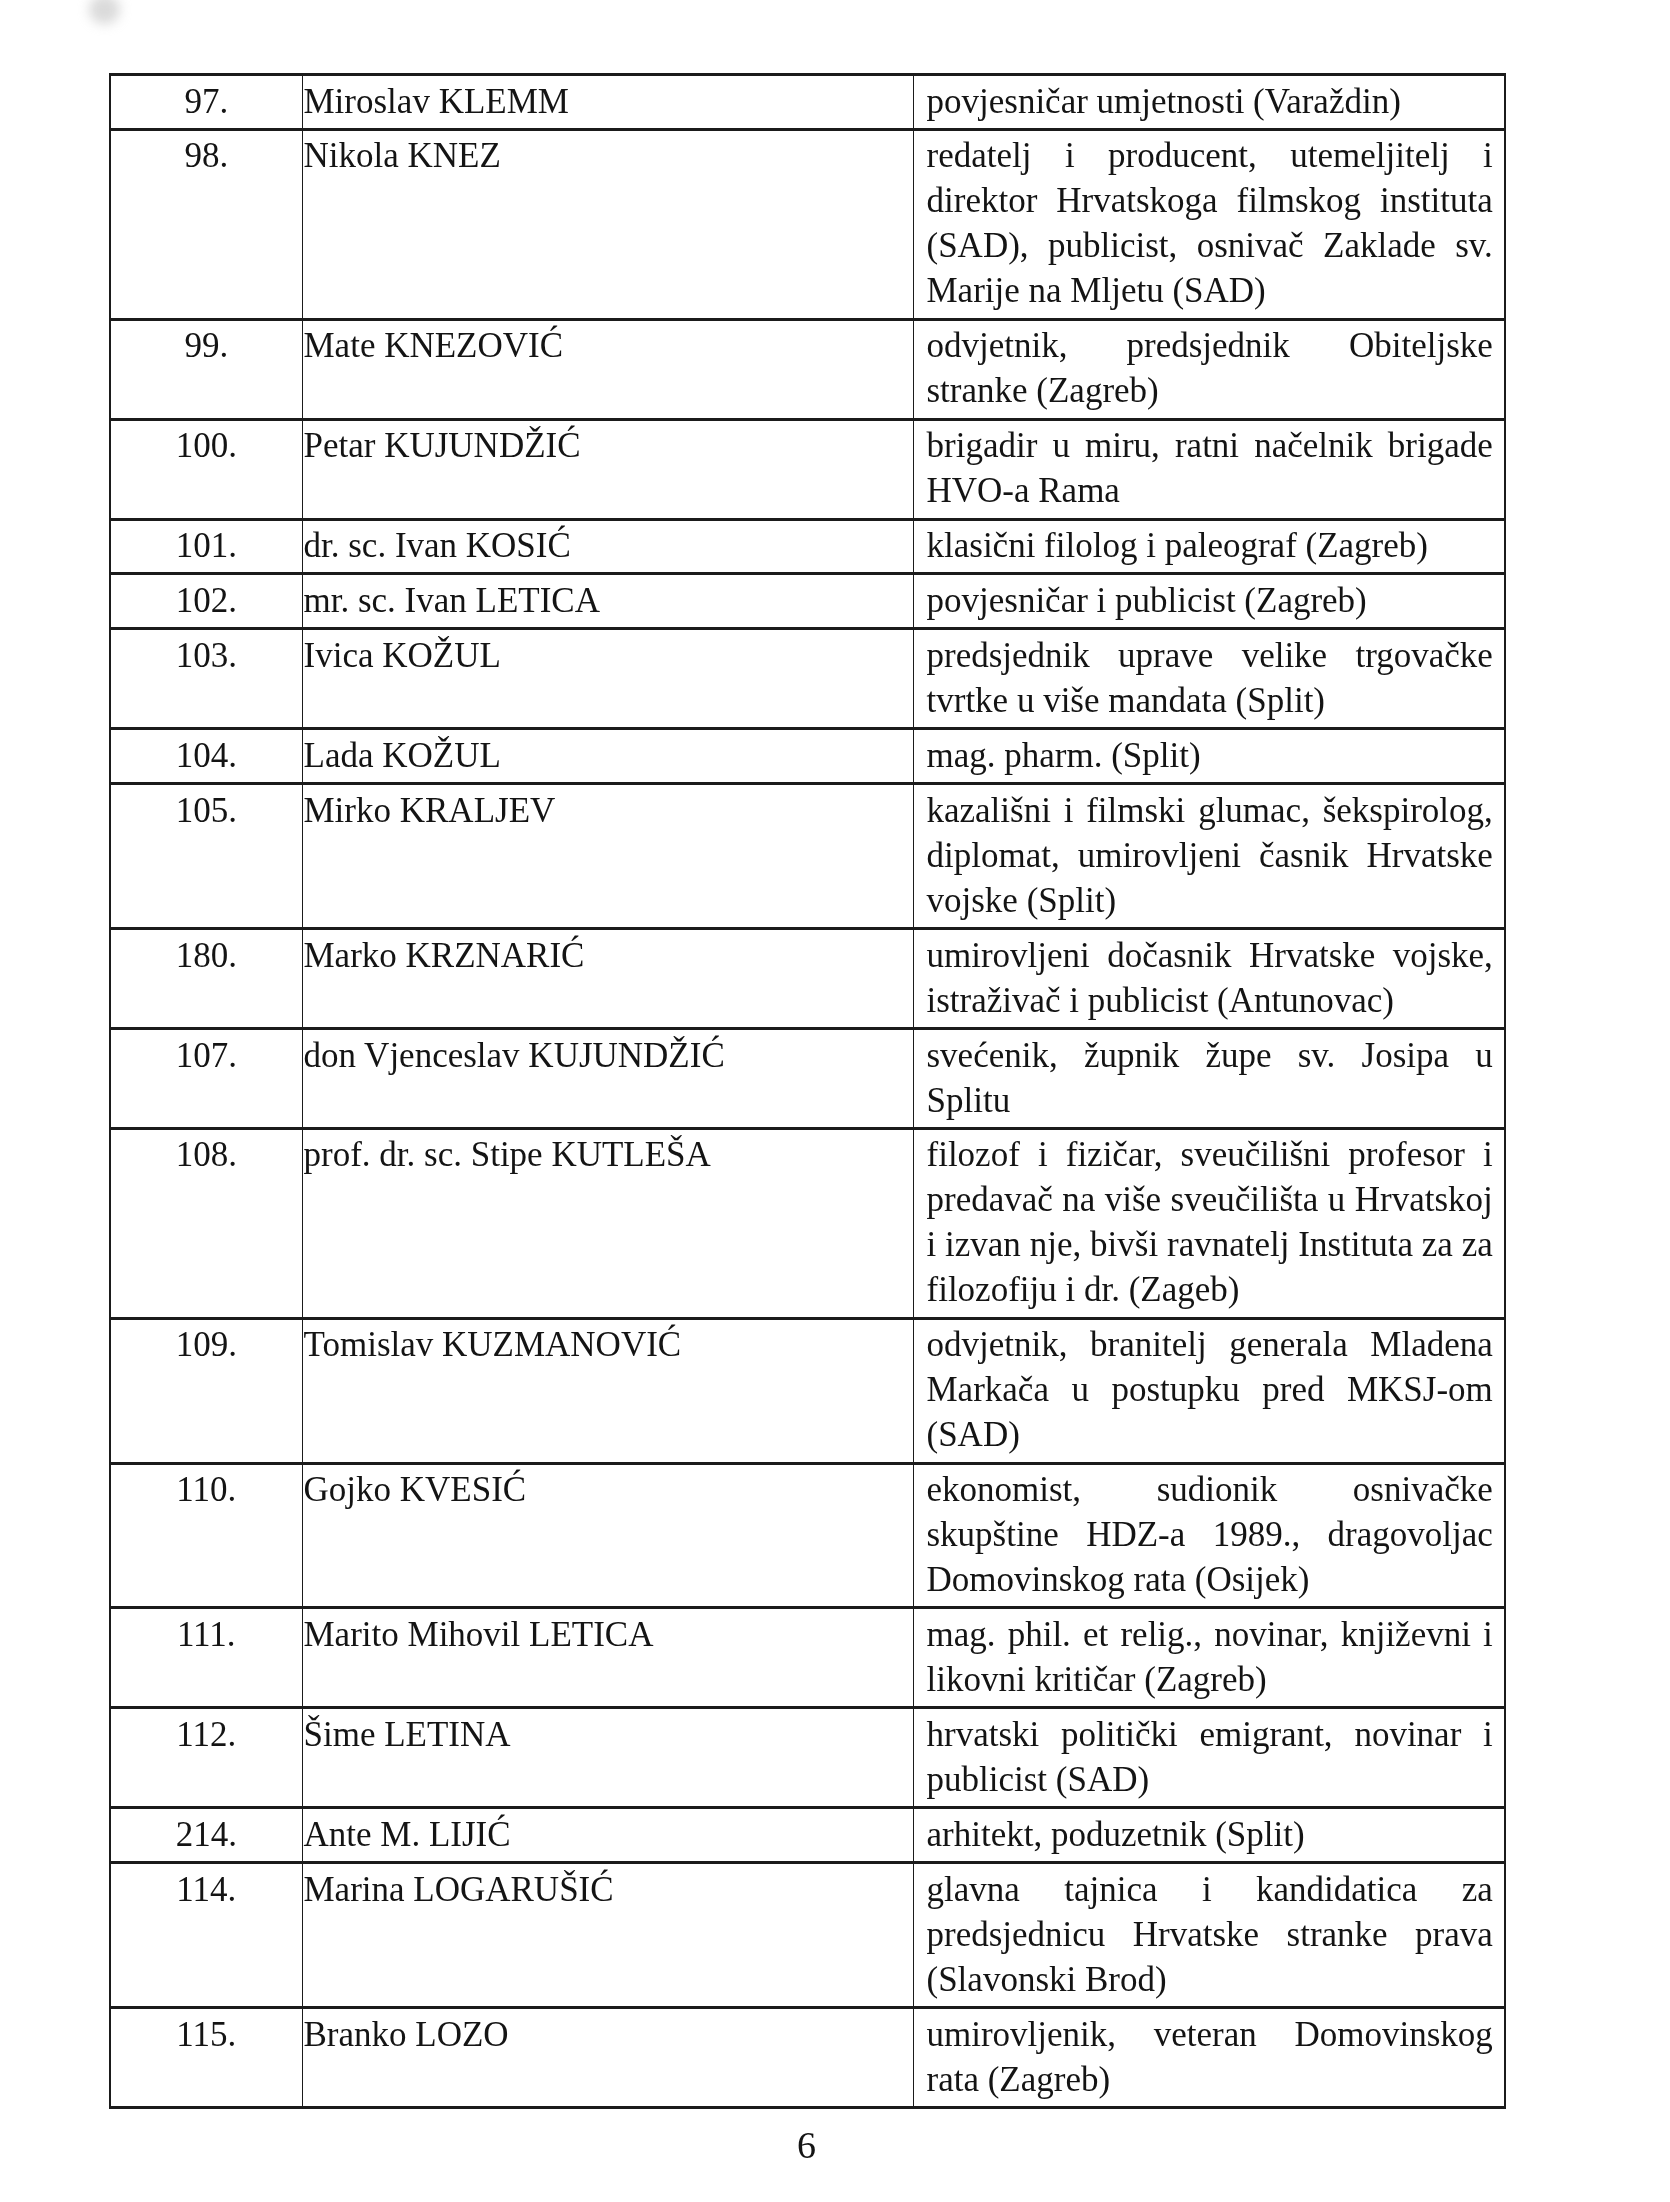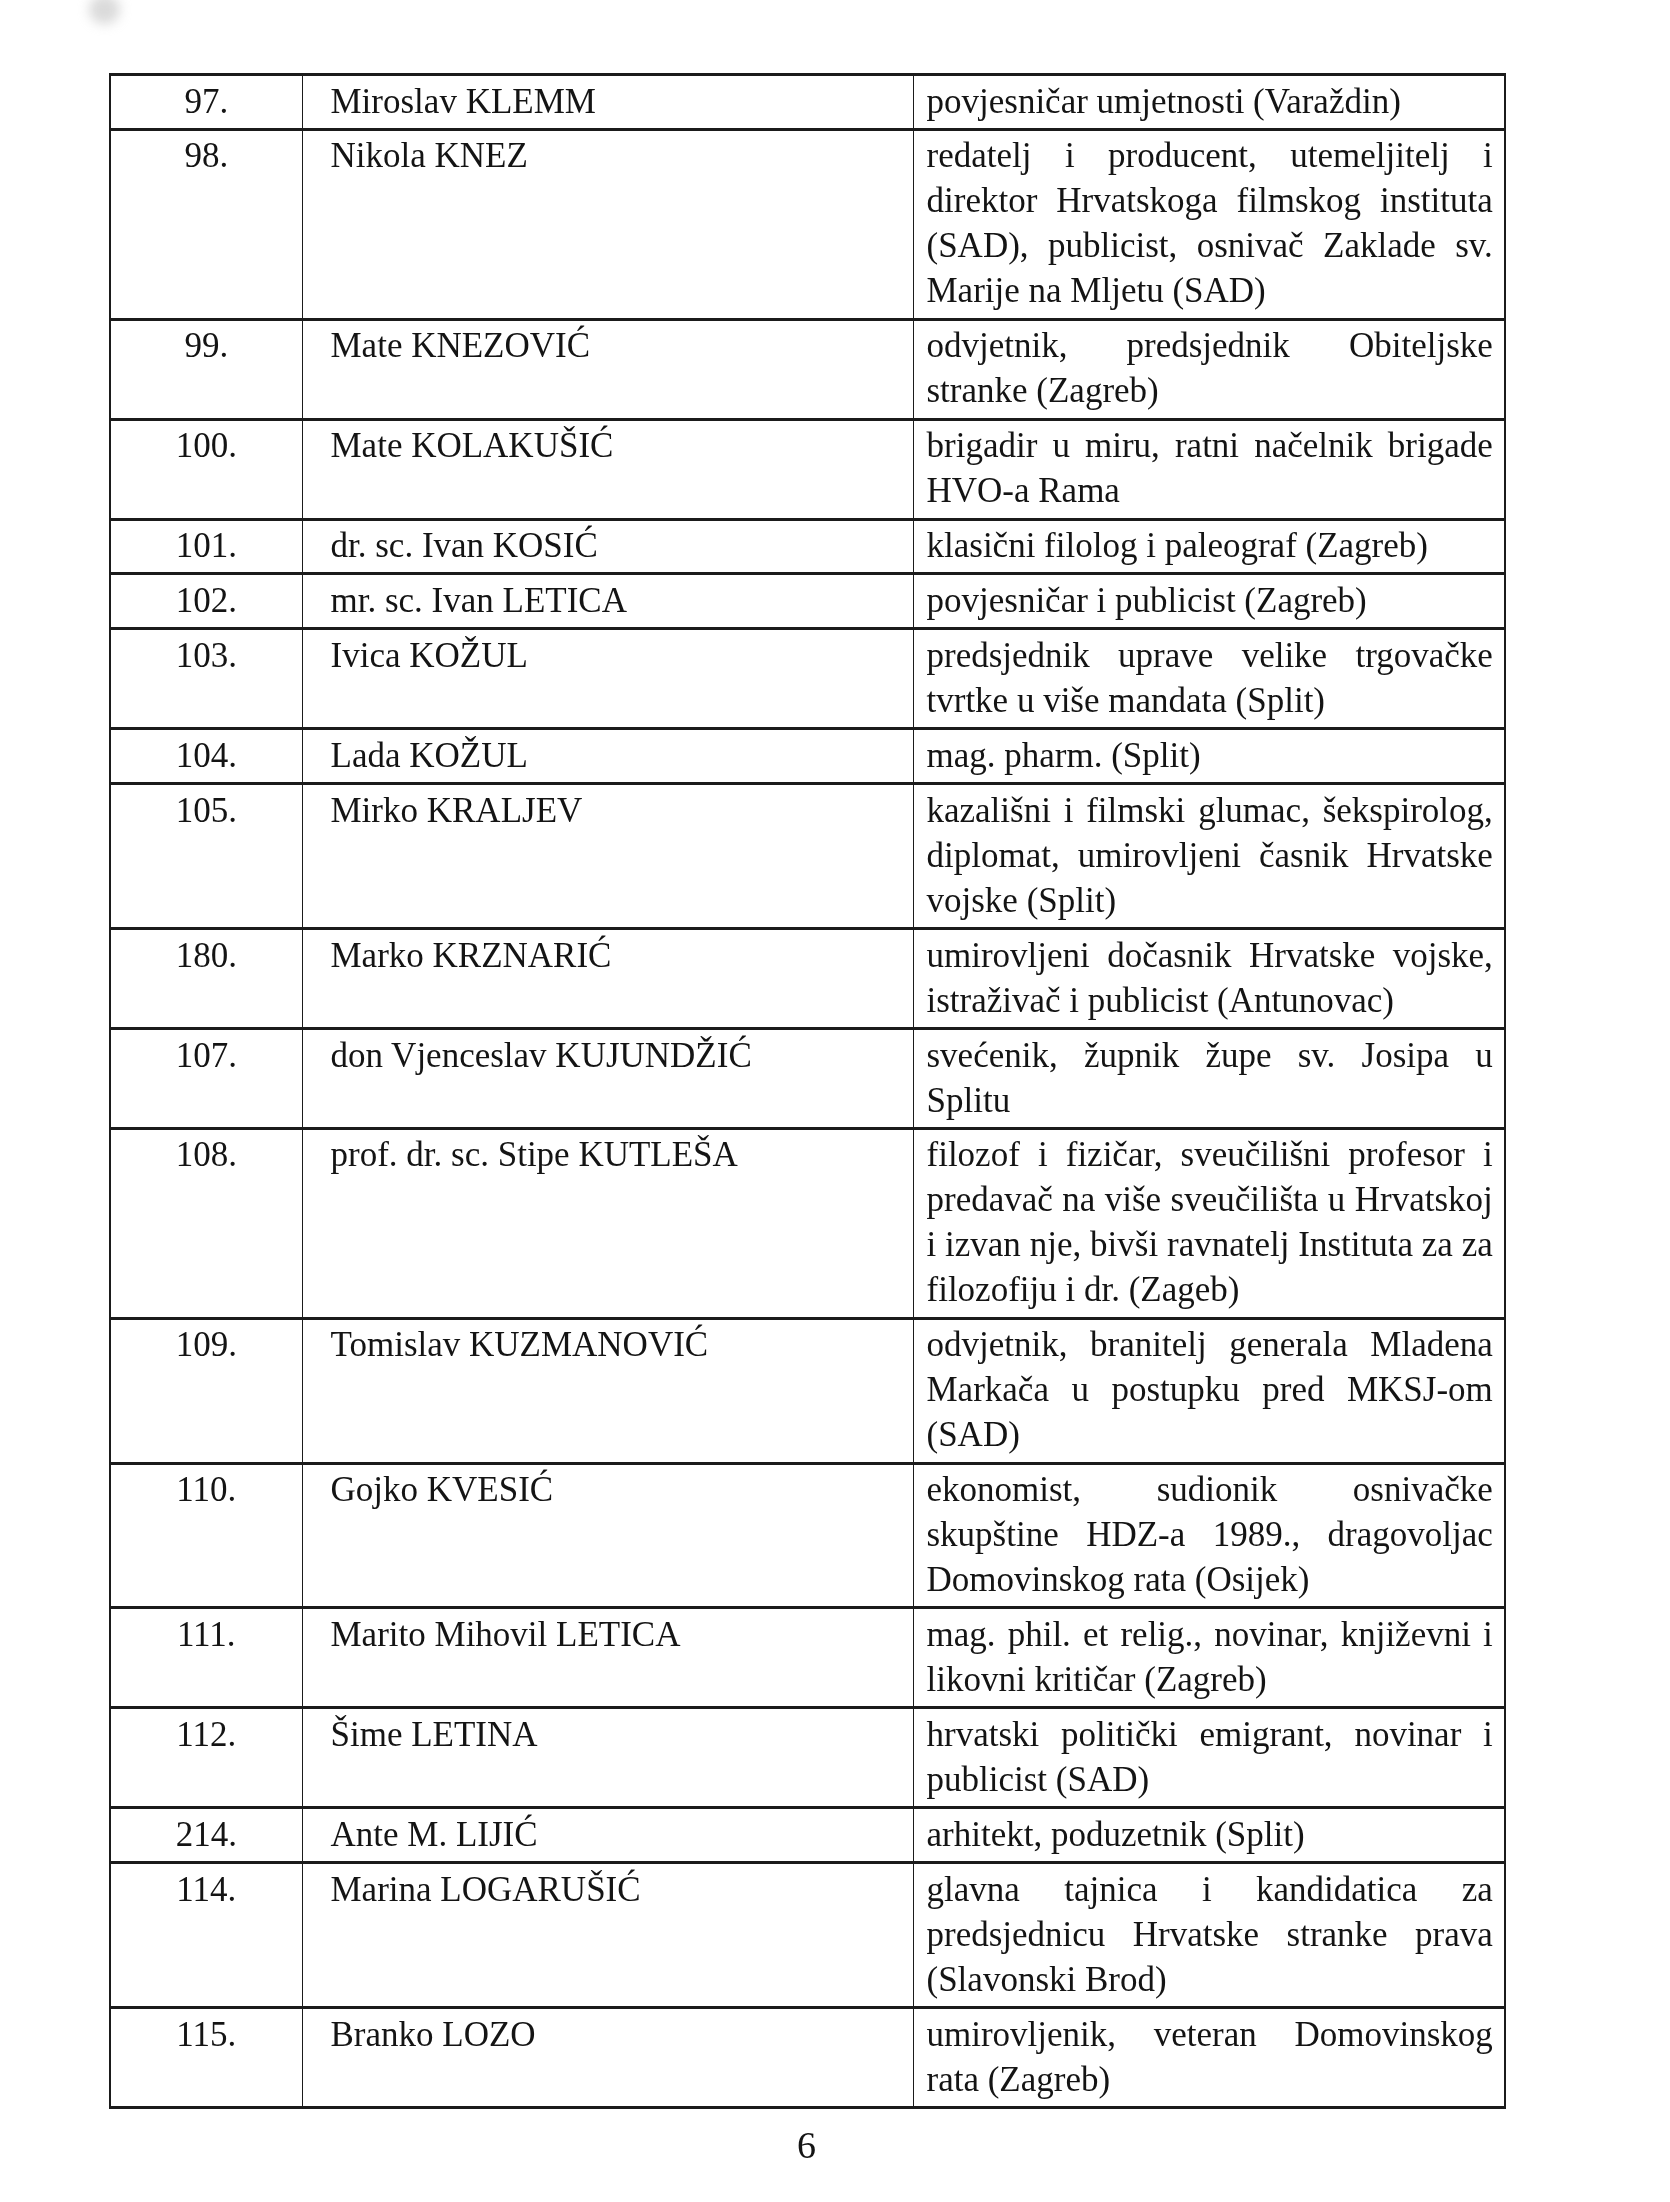--- a/index.html
+++ b/index.html
@@ -50,21 +50,21 @@
     background: #ffffff;
   }
   td:first-child { border-left: 2.6px solid #1b1b1b; }
   td:last-child  { border-right: 2.6px solid #1b1b1b; }
   td.cell-num {
     text-align: center;
     padding-left: 3.4px;
     padding-right: 3.4px;
   }
   td.cell-name {
-    padding-left: 28px;
+    padding-left: 1px;
   }
   td.cell-desc {
     text-align: justify;
     padding-left: 13px;
     padding-right: 11.2px;
   }
   .page-number {
     position: absolute;
     left: 109px;
     width: 1395px;
@@ -97,21 +97,21 @@
       <td class="cell-name">Nikola KNEZ</td>
       <td class="cell-desc">redatelj i producent, utemeljitelj i direktor Hrvatskoga filmskog instituta (SAD), publicist, osnivač Zaklade sv. Marije na Mljetu (SAD)</td>
     </tr>
     <tr>
       <td class="cell-num">99.</td>
       <td class="cell-name">Mate KNEZOVIĆ</td>
       <td class="cell-desc">odvjetnik, predsjednik Obiteljske stranke (Zagreb)</td>
     </tr>
     <tr>
       <td class="cell-num">100.</td>
-      <td class="cell-name">Mate KOLAKUŠIĆ</td>
+      <td class="cell-name">Petar KUJUNDŽIĆ</td>
       <td class="cell-desc">brigadir u miru, ratni načelnik brigade HVO-a Rama</td>
     </tr>
     <tr>
       <td class="cell-num">101.</td>
       <td class="cell-name">dr. sc. Ivan KOSIĆ</td>
       <td class="cell-desc">klasični filolog i paleograf (Zagreb)</td>
     </tr>
     <tr>
       <td class="cell-num">102.</td>
       <td class="cell-name">mr. sc. Ivan LETICA</td>

